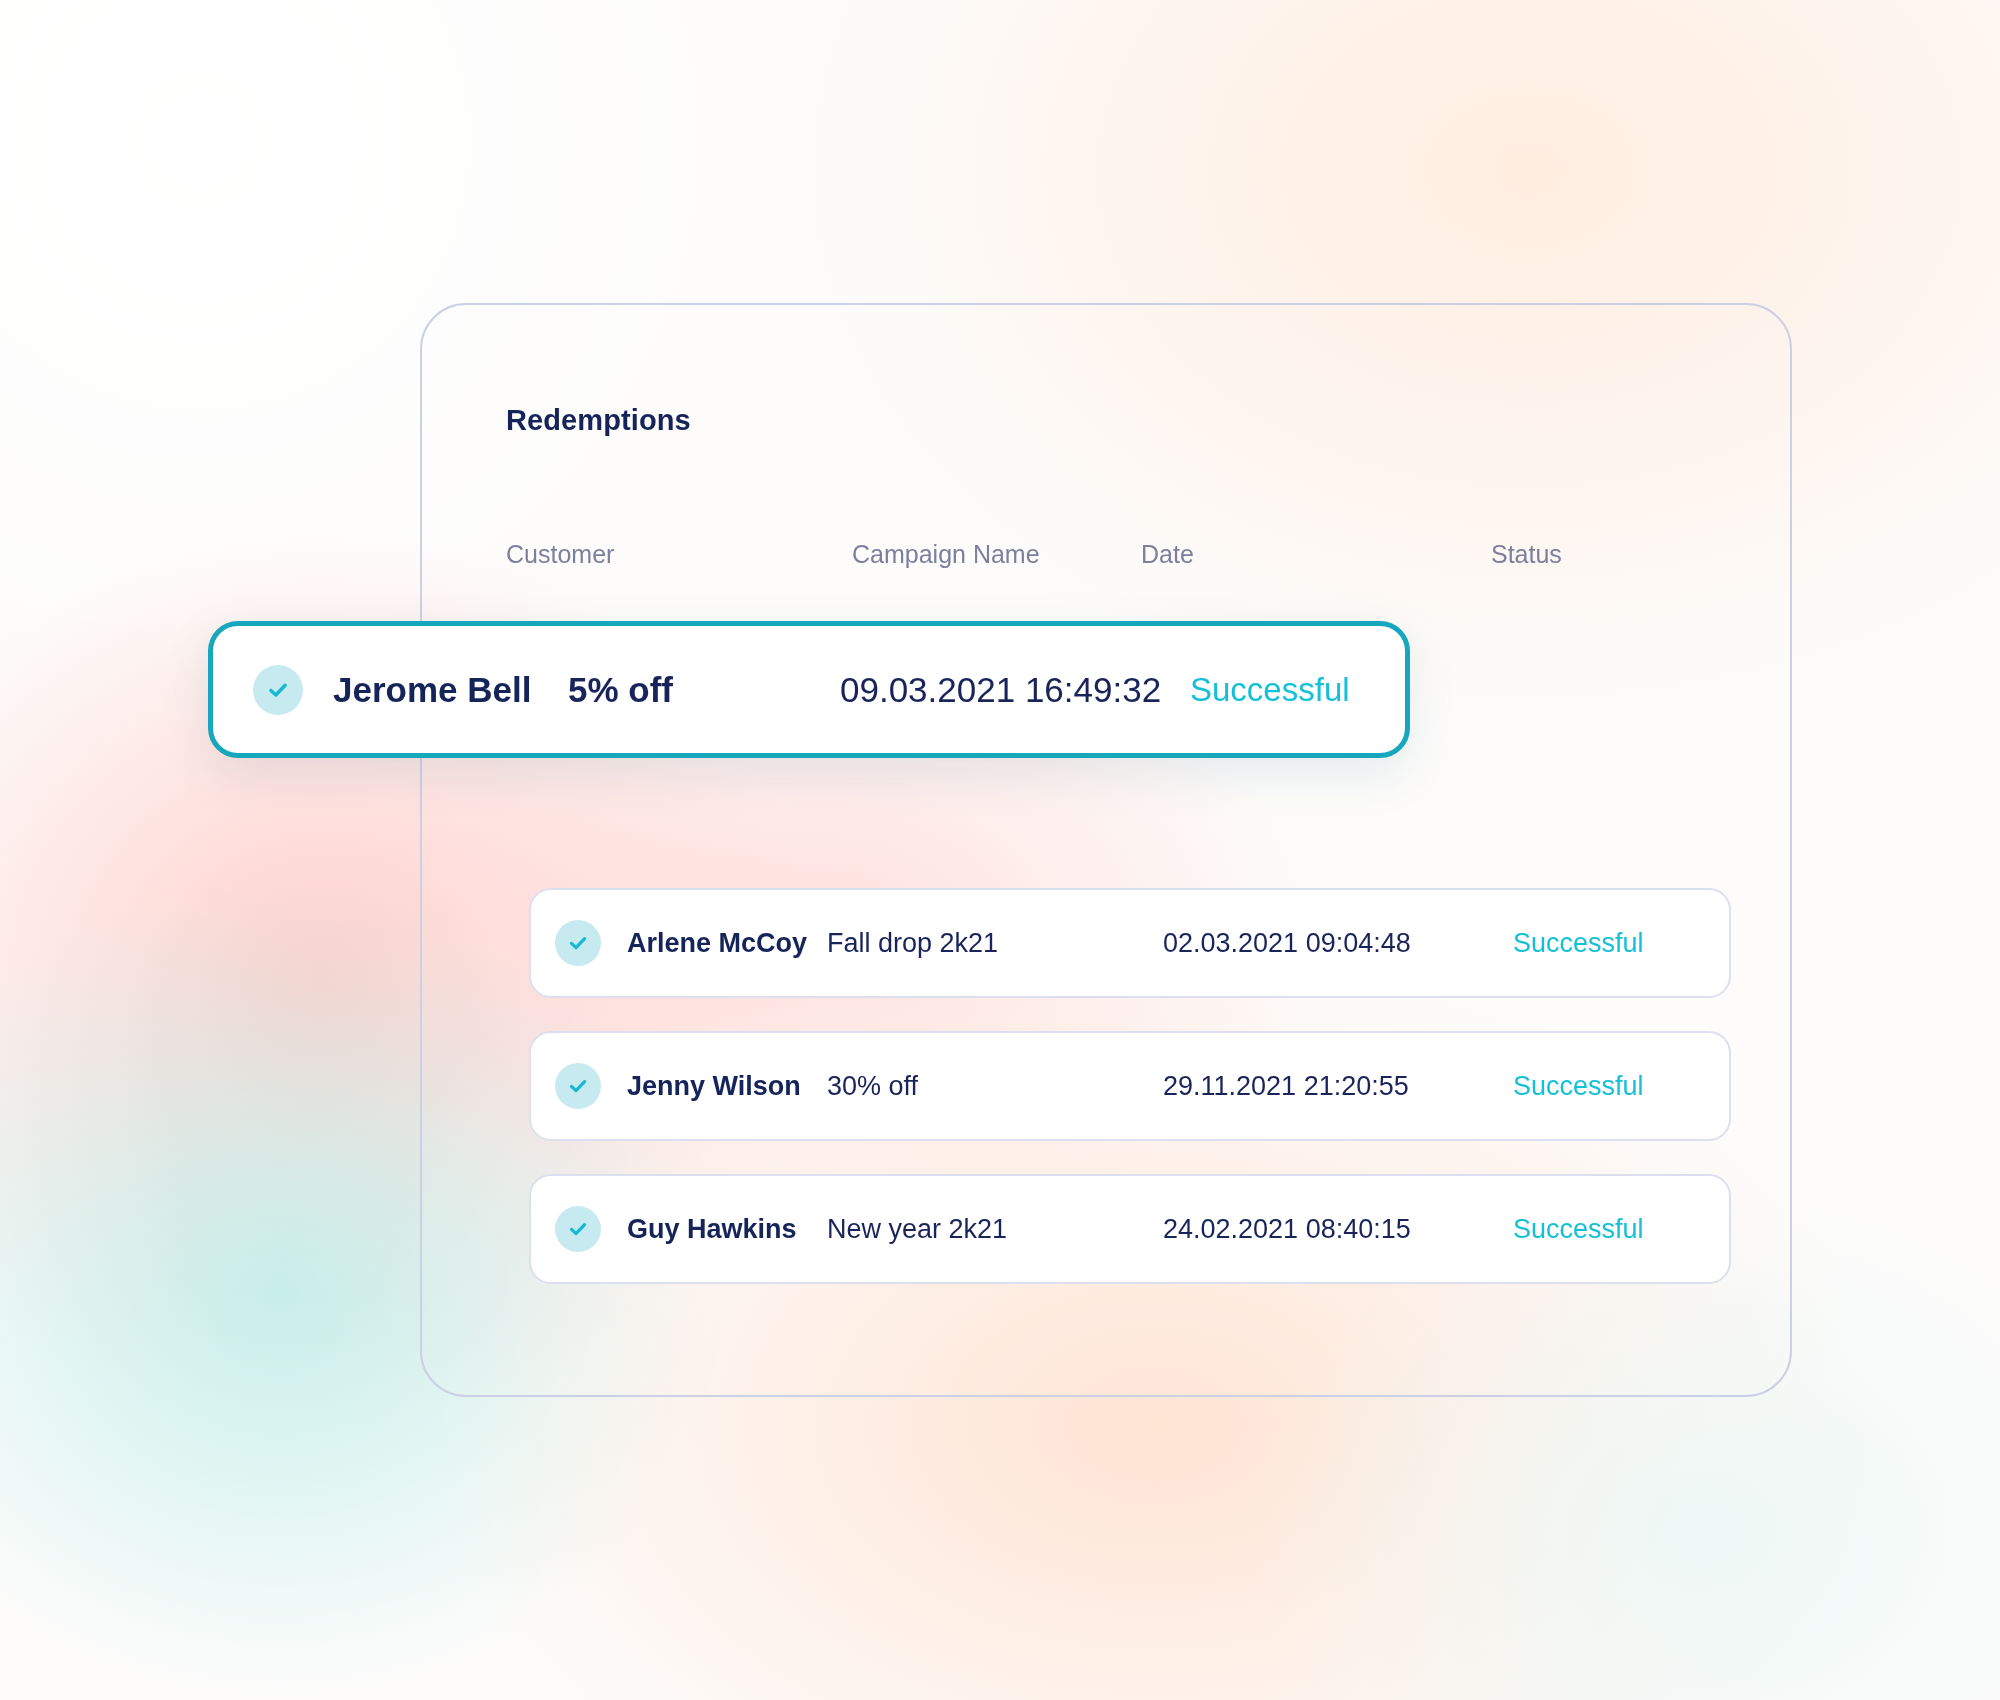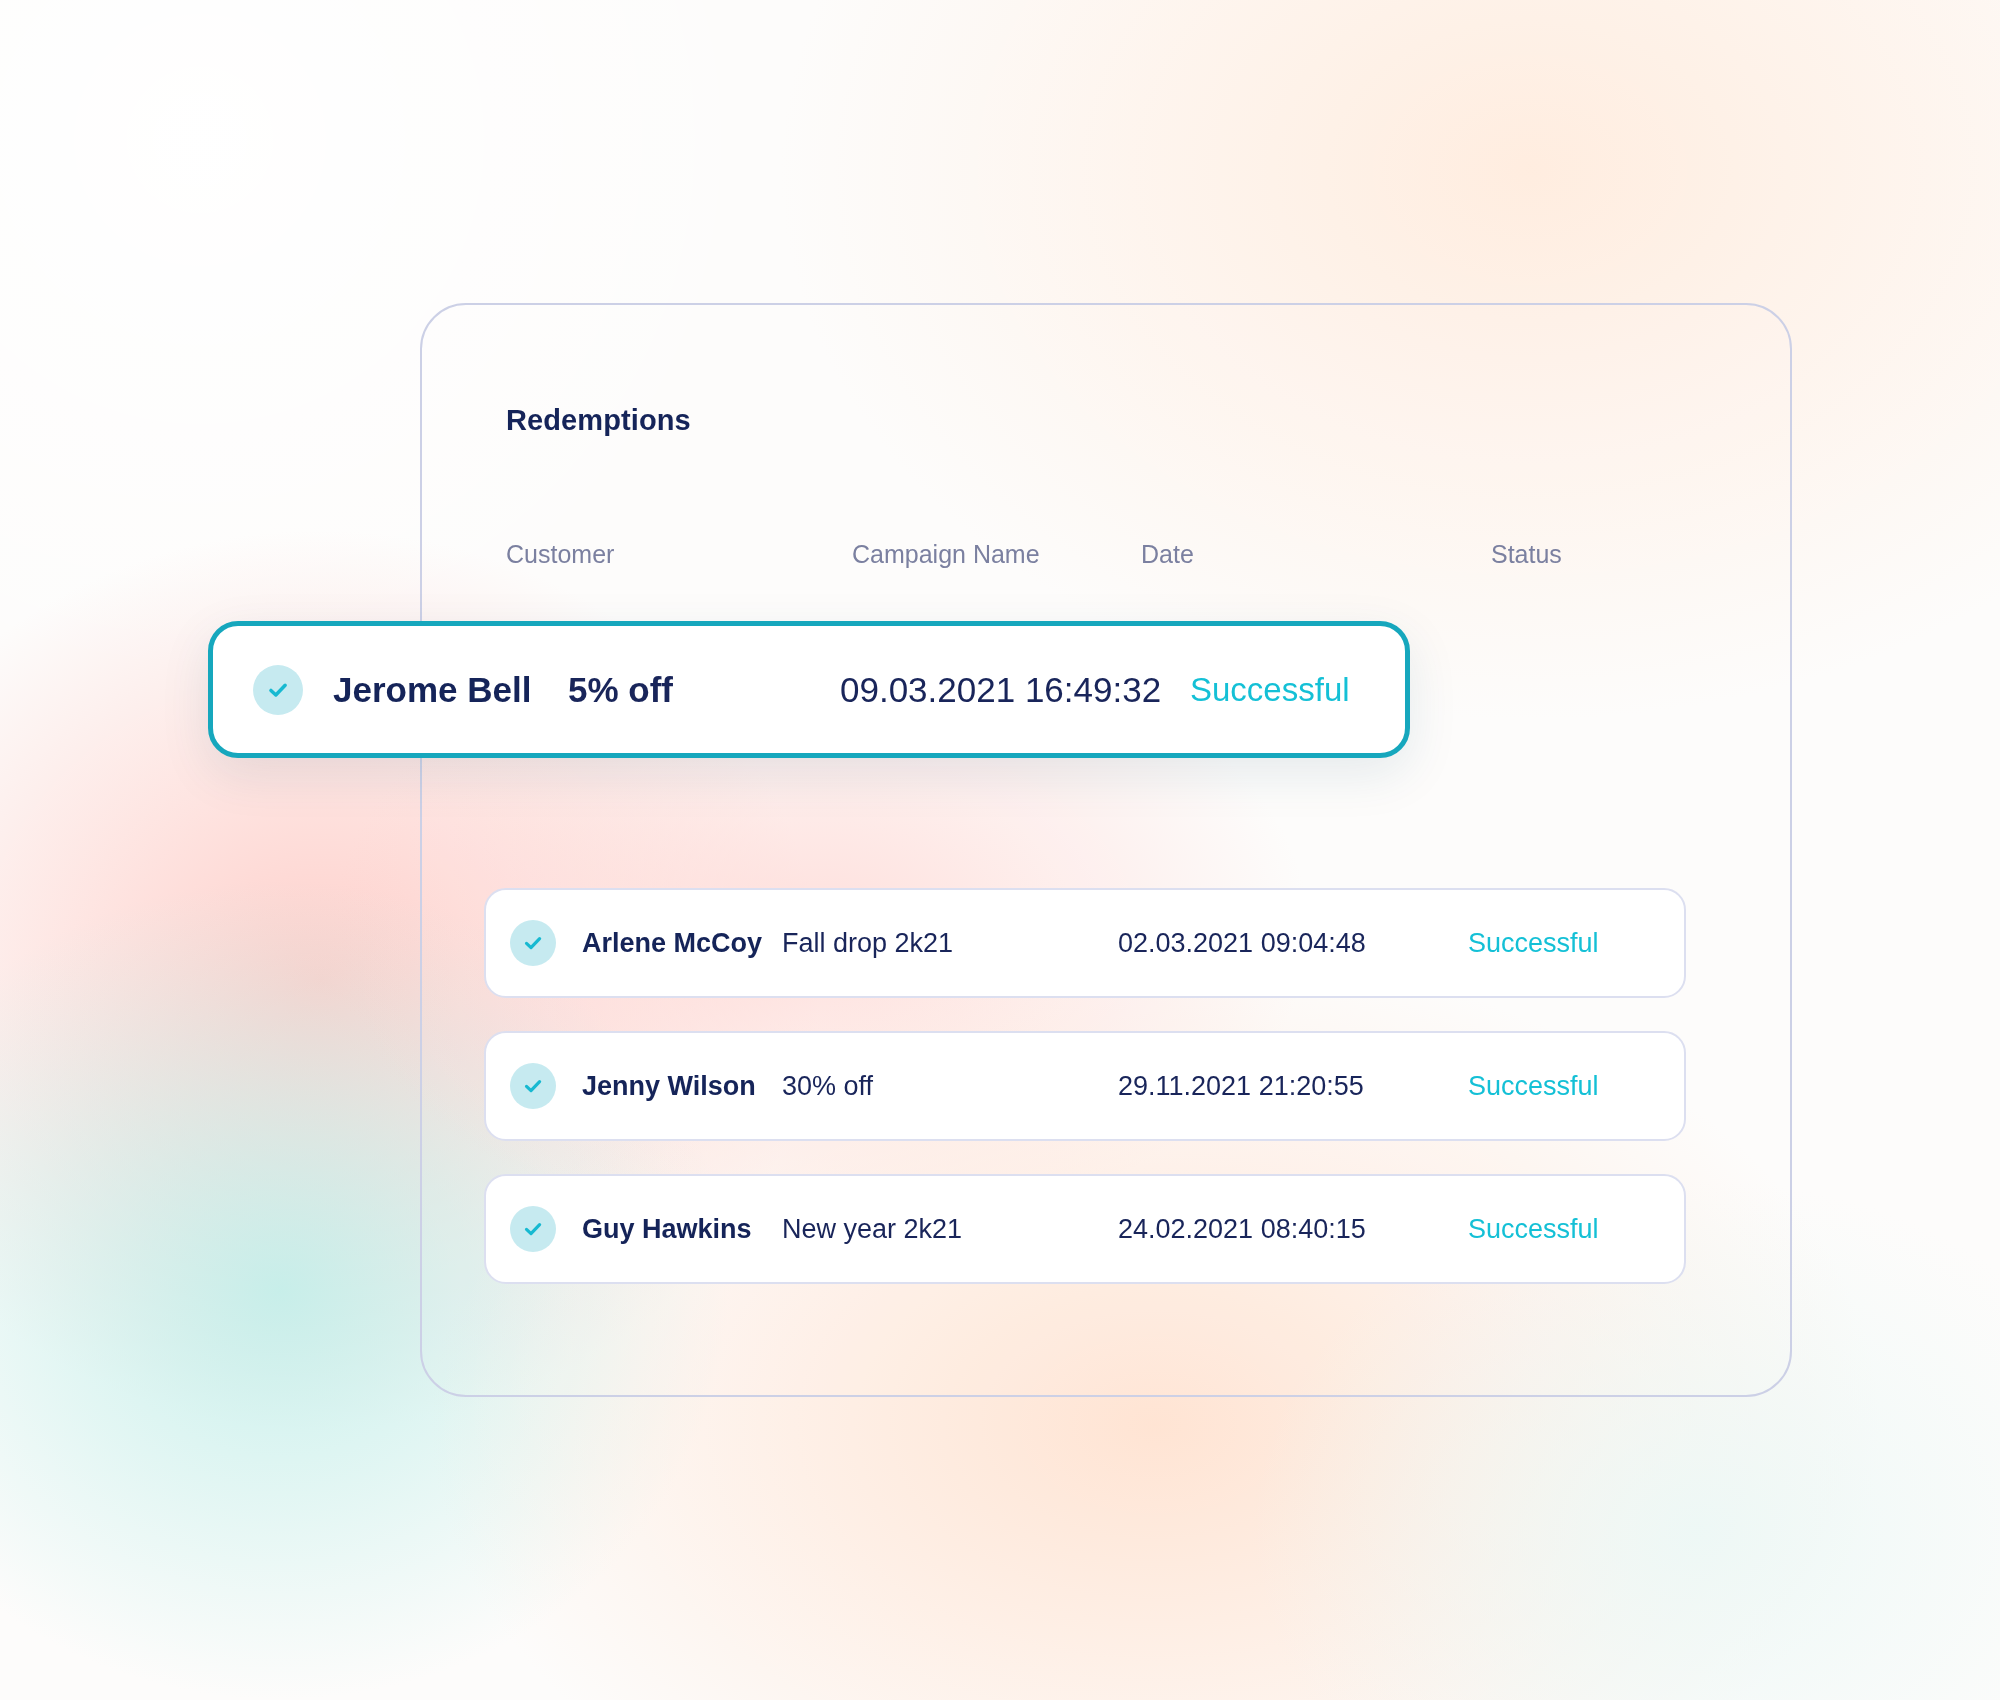--- a/index.html
+++ b/index.html
@@ -99,21 +99,21 @@
   .ch-status   { left: 1491px; top: 540px; }
 
   
   .rows {
     position: absolute;
     left: 0; top: 0;
     width: 2000px; height: 1700px;
   }
   .row {
     position: absolute;
-    left: 484px;
+    left: 529px;
     width: 1202px;
     height: 110px;
     border-radius: 22px;
     background: #ffffff;
     border: 2px solid #dcdff0;
     box-sizing: border-box;
     display: flex;
     align-items: center;
   }
   .row.r1 { top: 888px; }

